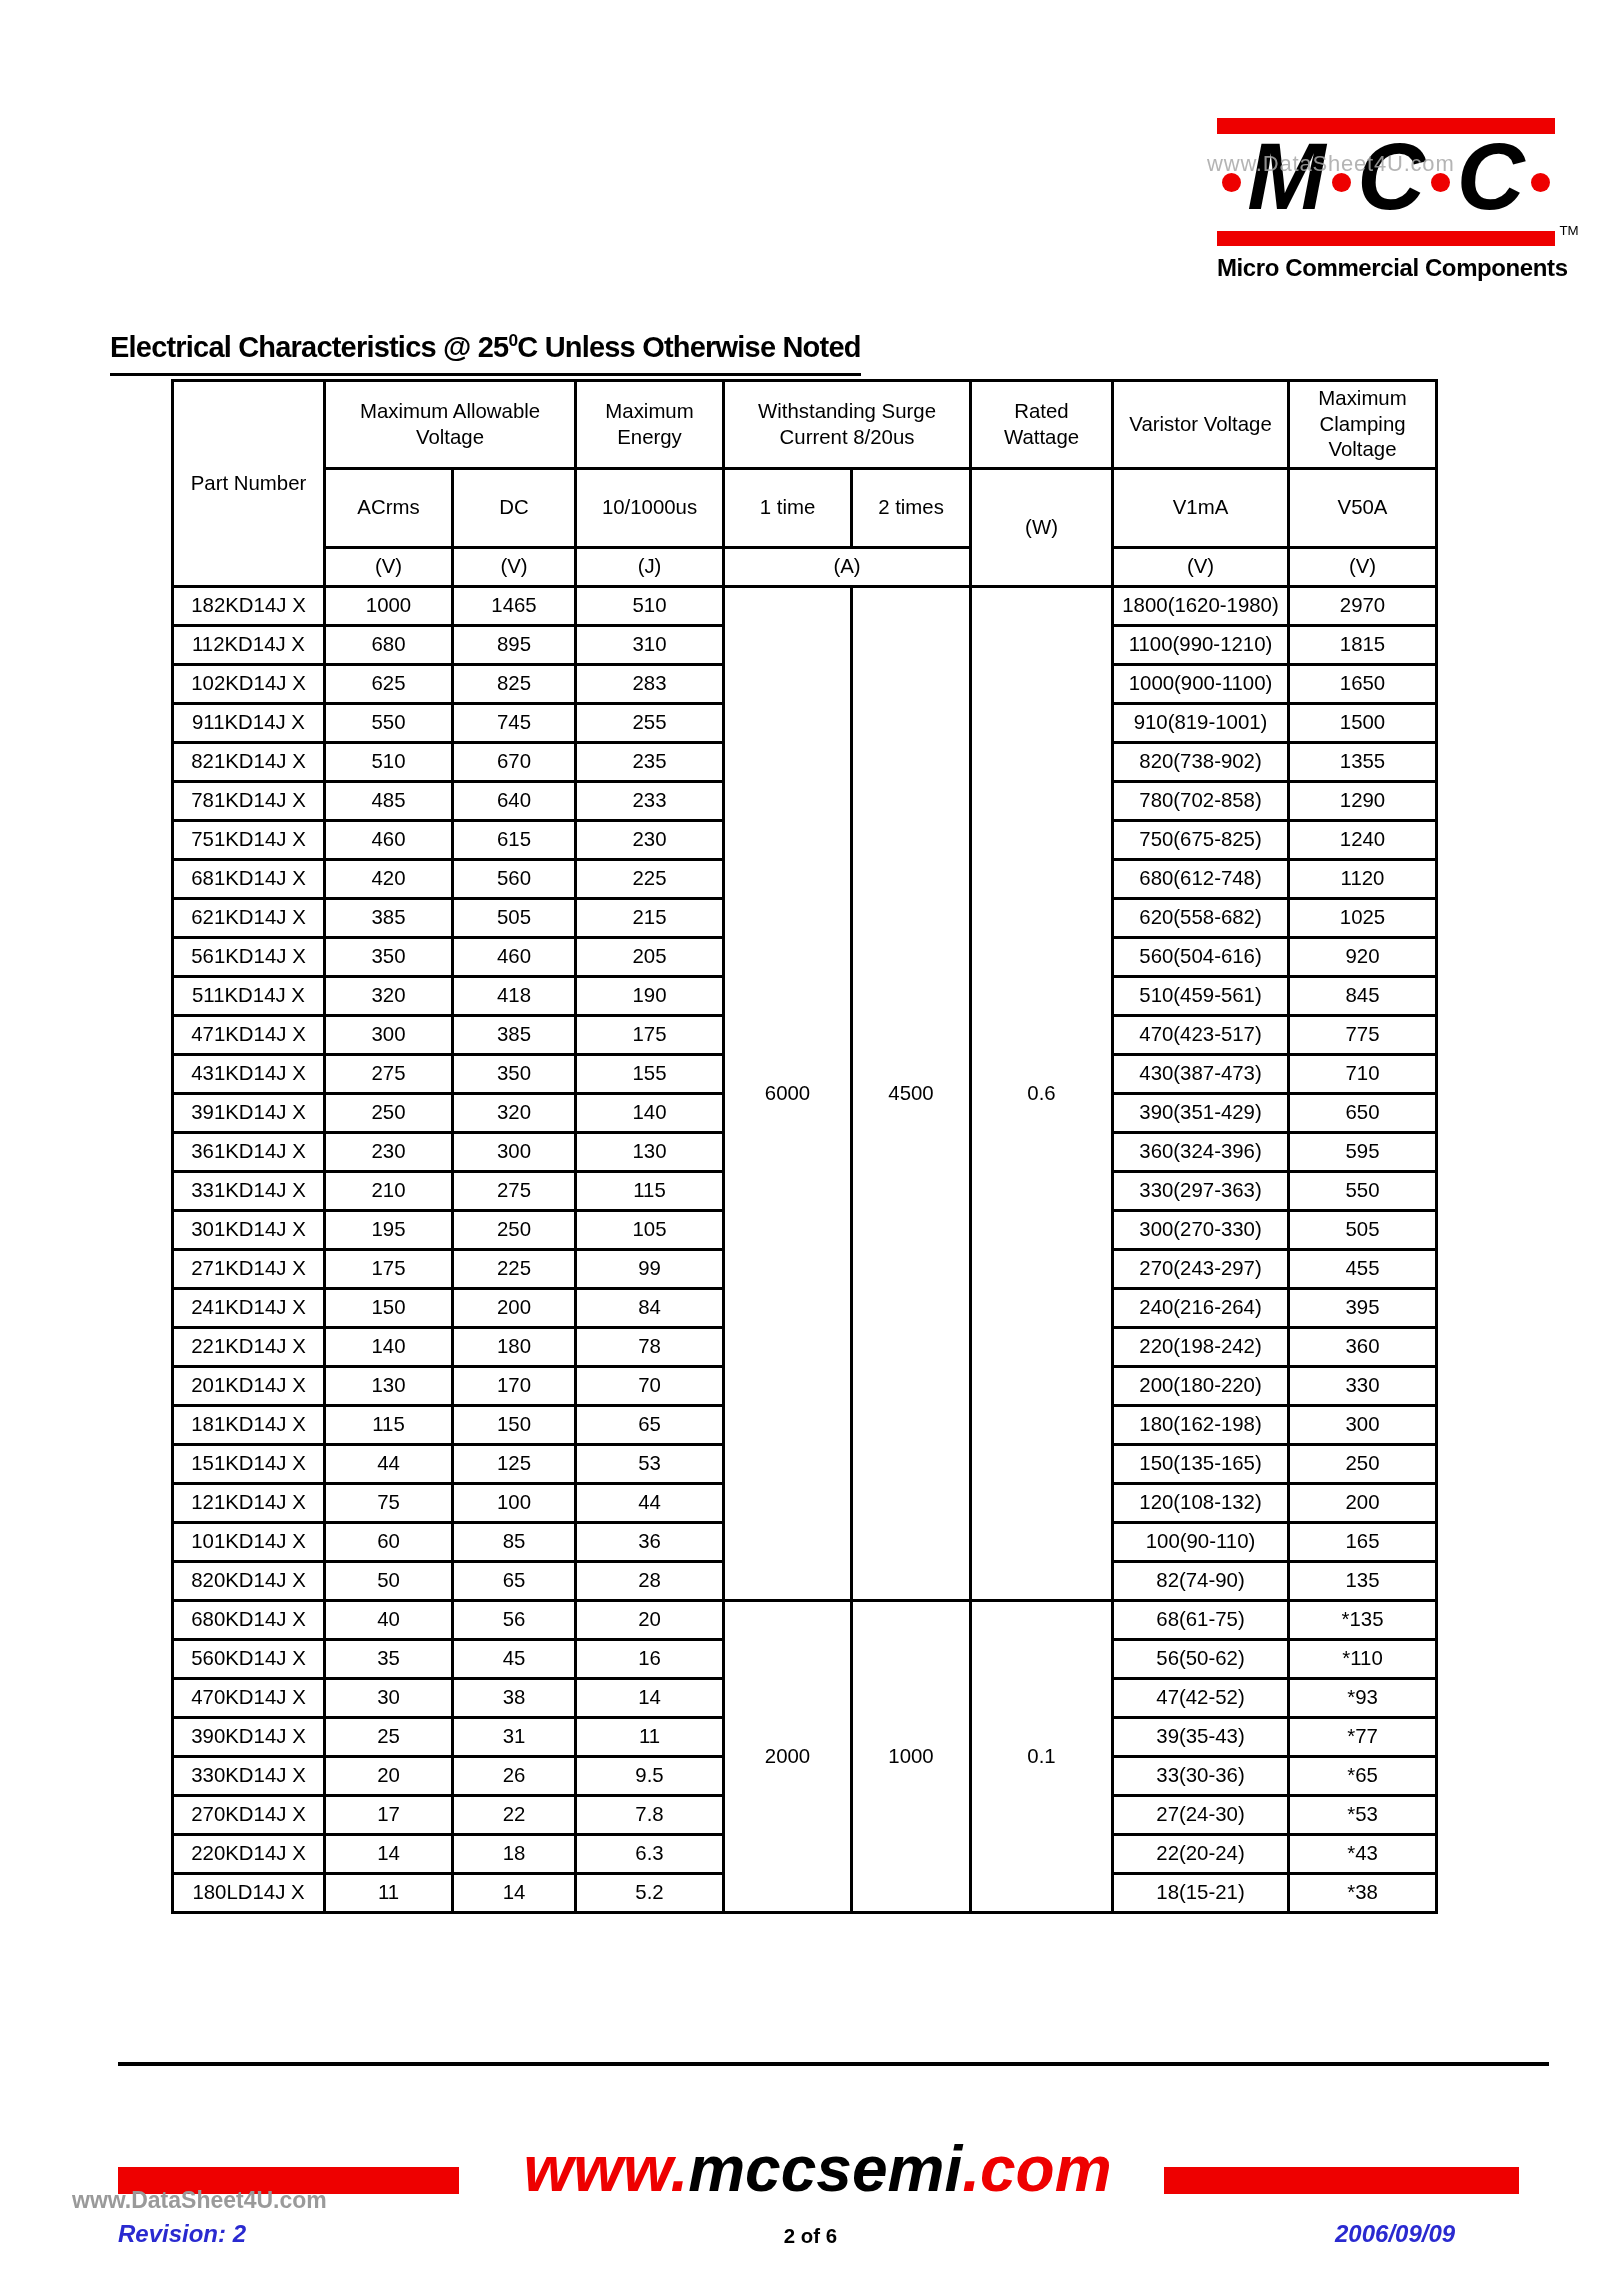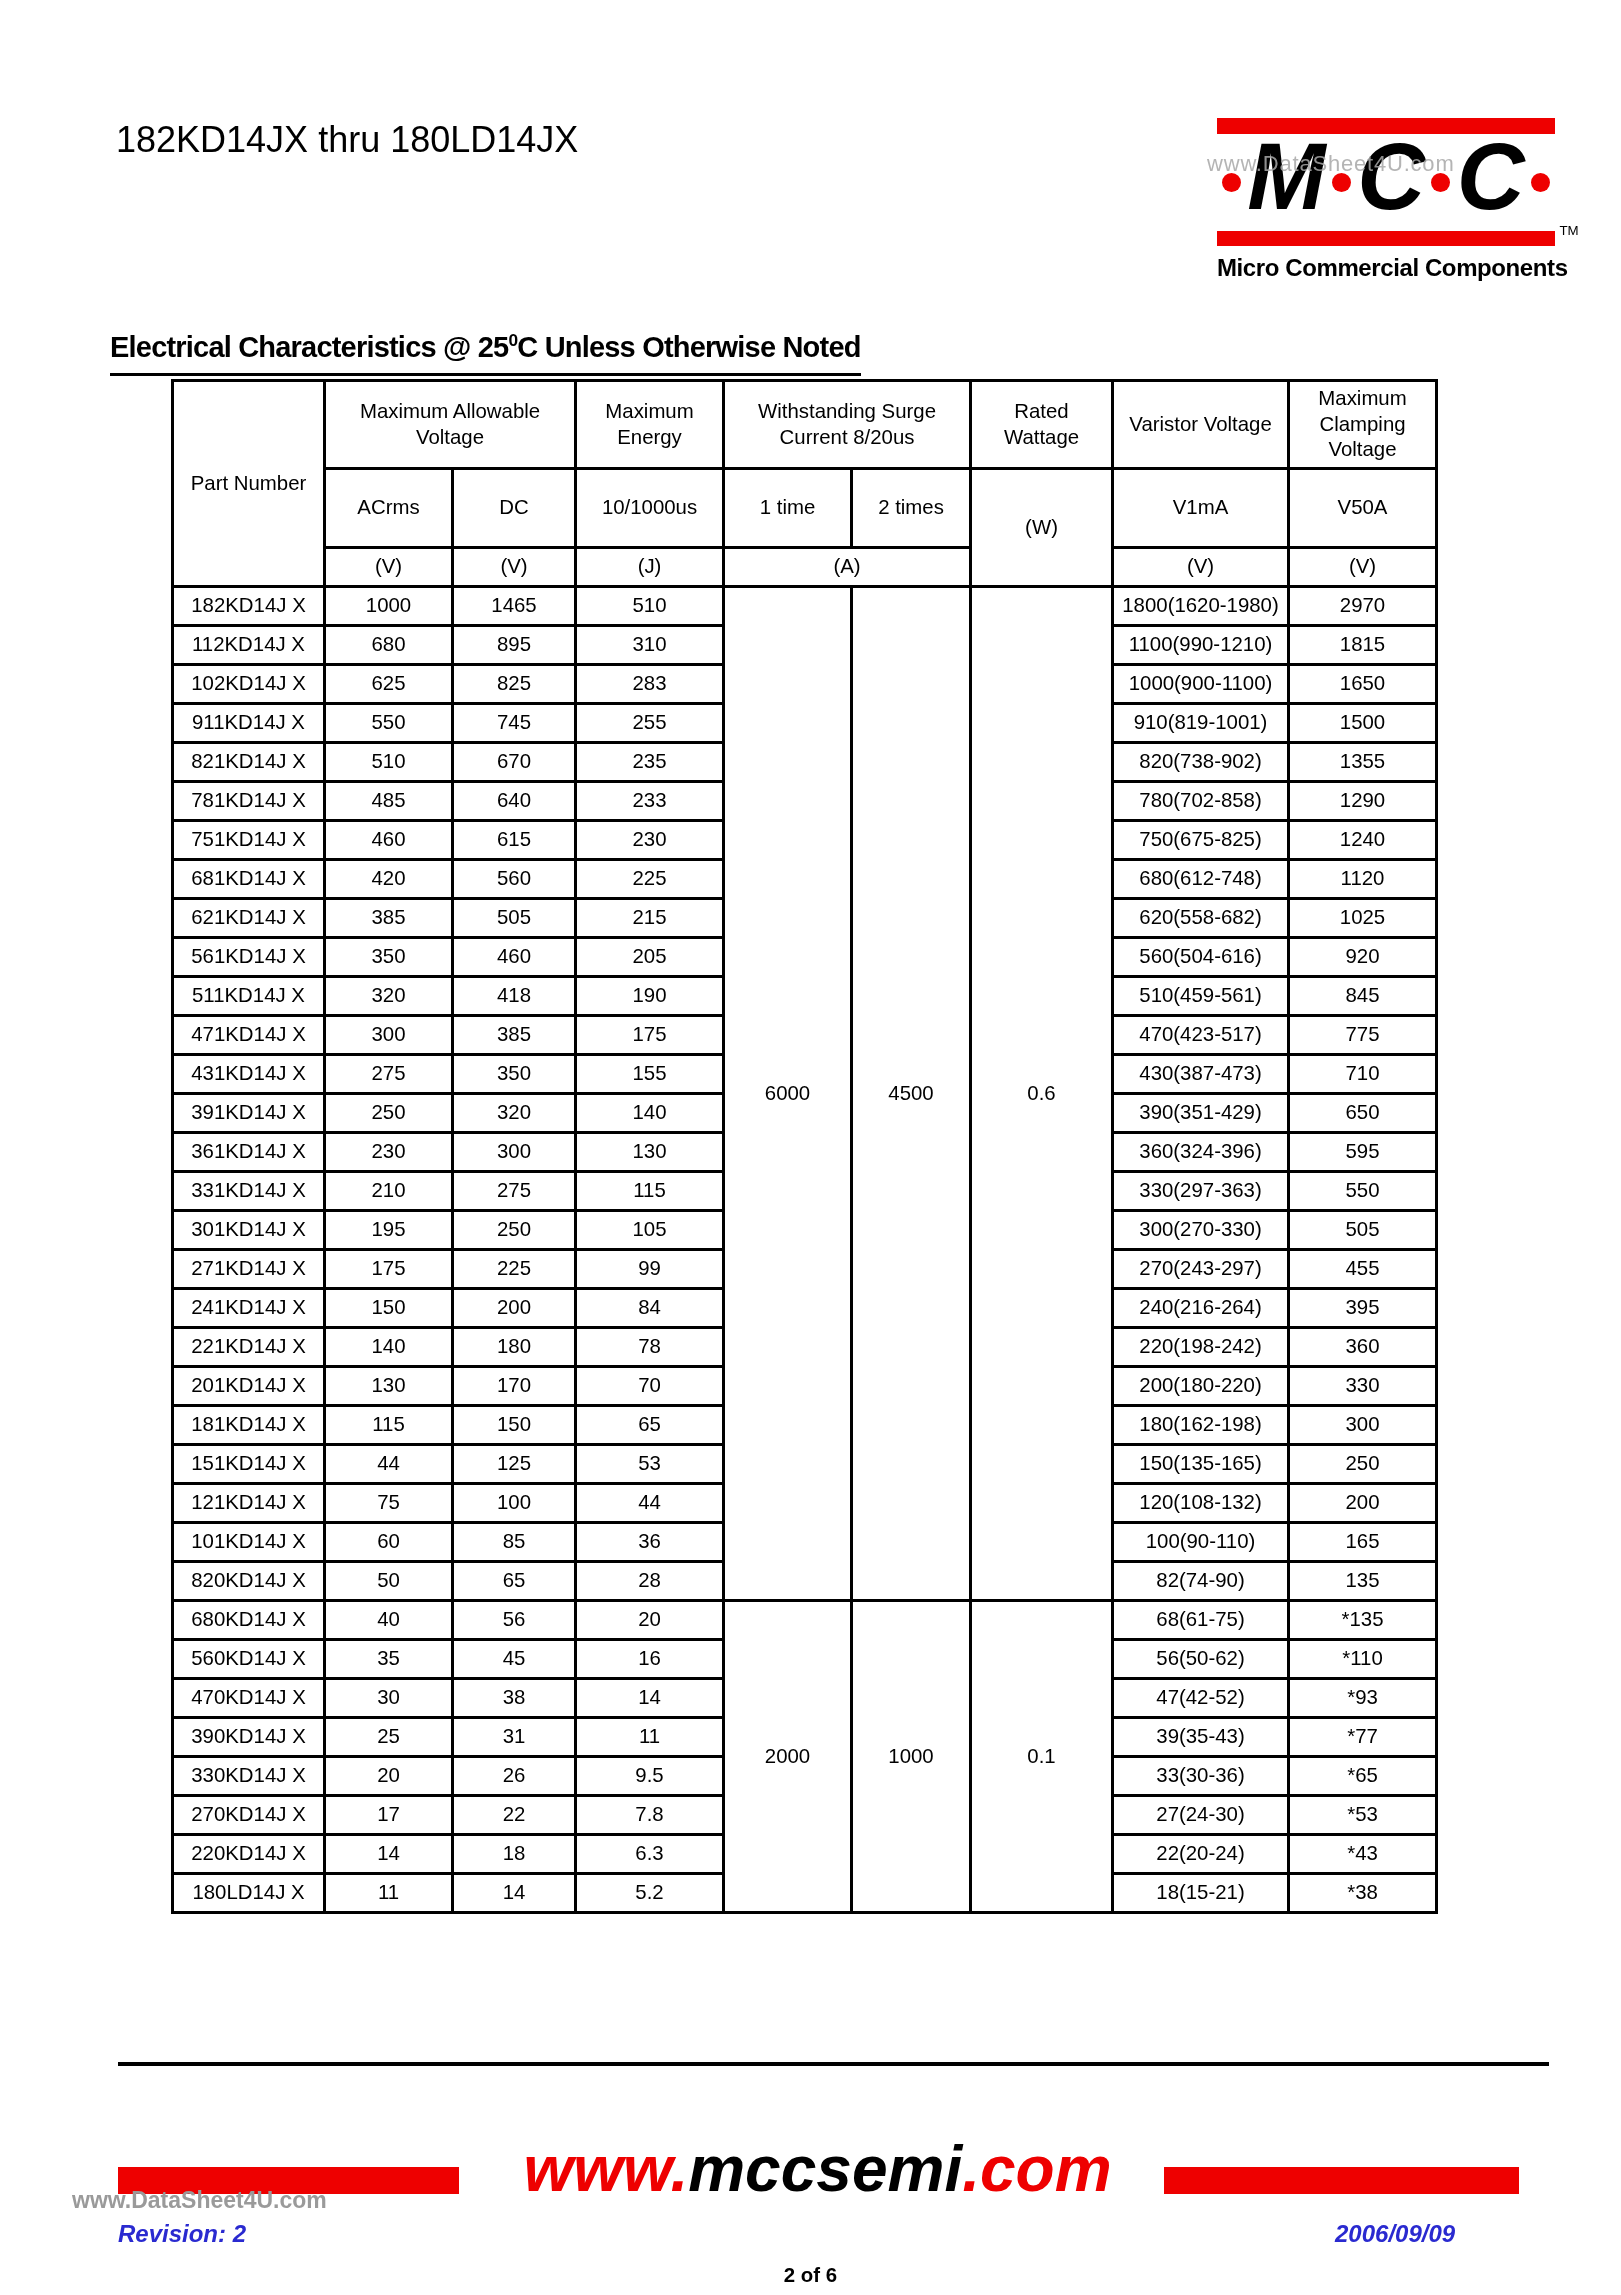--- a/index.html
+++ b/index.html
@@ -55,32 +55,31 @@
   }
   .mccsemi .red{color:#ee0000;}
   .wm-bottom{
     position:absolute;left:72px;top:2187px;font-size:23px;color:#9a9a9a;
     font-weight:bold;letter-spacing:0px;
   }
   .revision{
     position:absolute;left:118px;top:2220px;font-size:24px;font-weight:bold;
     font-style:italic;color:#2a2ad0;
   }
-  .pagenum{position:absolute;left:732px;top:2225px;width:157px;text-align:center;font-size:20.4px;font-weight:bold;margin-top:39px;}
+  .pagenum{position:absolute;left:732px;top:2225px;width:157px;text-align:center;font-size:20.4px;font-weight:bold;}
   .docdate{
     position:absolute;left:1335px;top:2220px;width:191px;text-align:left;
     font-size:24px;font-weight:bold;font-style:italic;color:#2a2ad0;
   }
 </style>
 </head>
 <body>
 
 <div id="page">
 
-  <div class="doc-title">182KD14JX thru 180LD14JX</div>
 
   <div class="logo">
     <div class="bar"></div>
     <div class="letters">
       <span class="dot"></span>
       <span class="ltr">M</span>
       <span class="dot"></span>
       <span class="ltr">C</span>
       <span class="dot"></span>
       <span class="ltr">C</span>

